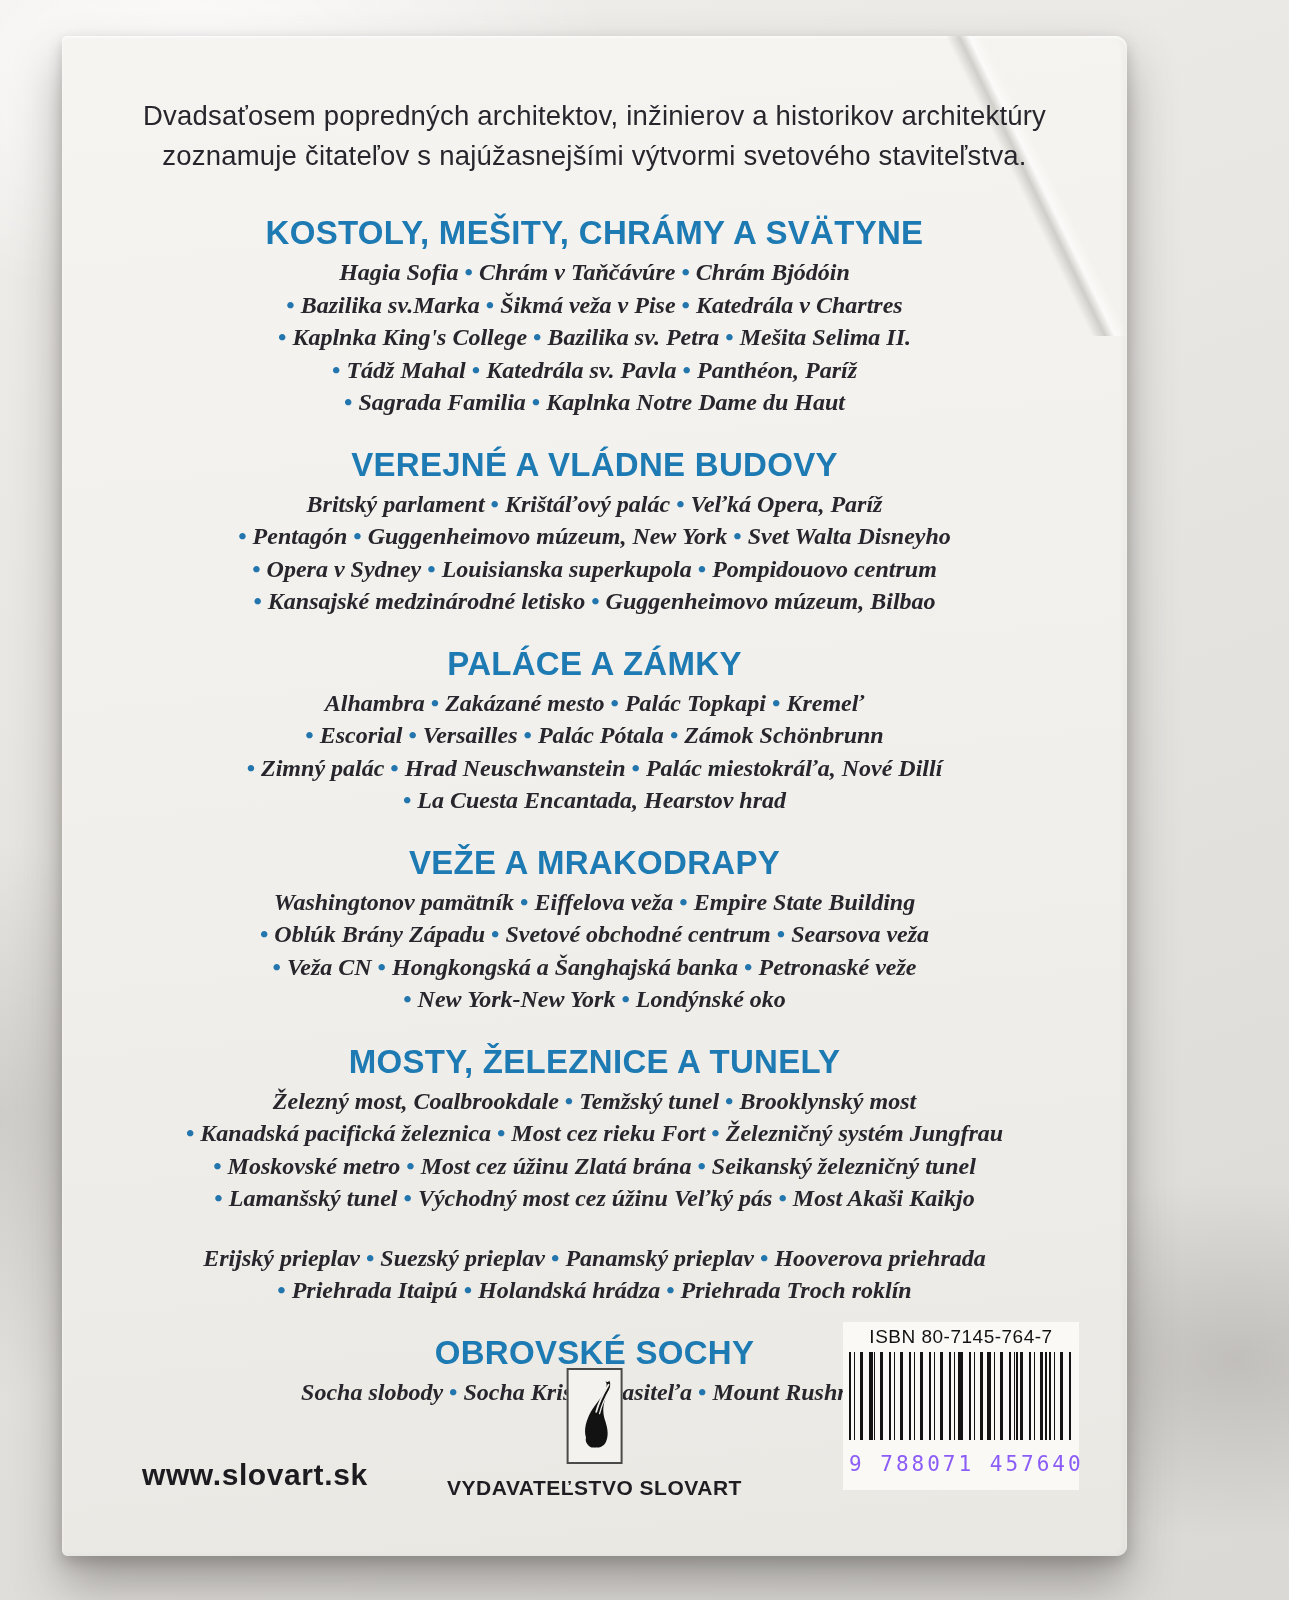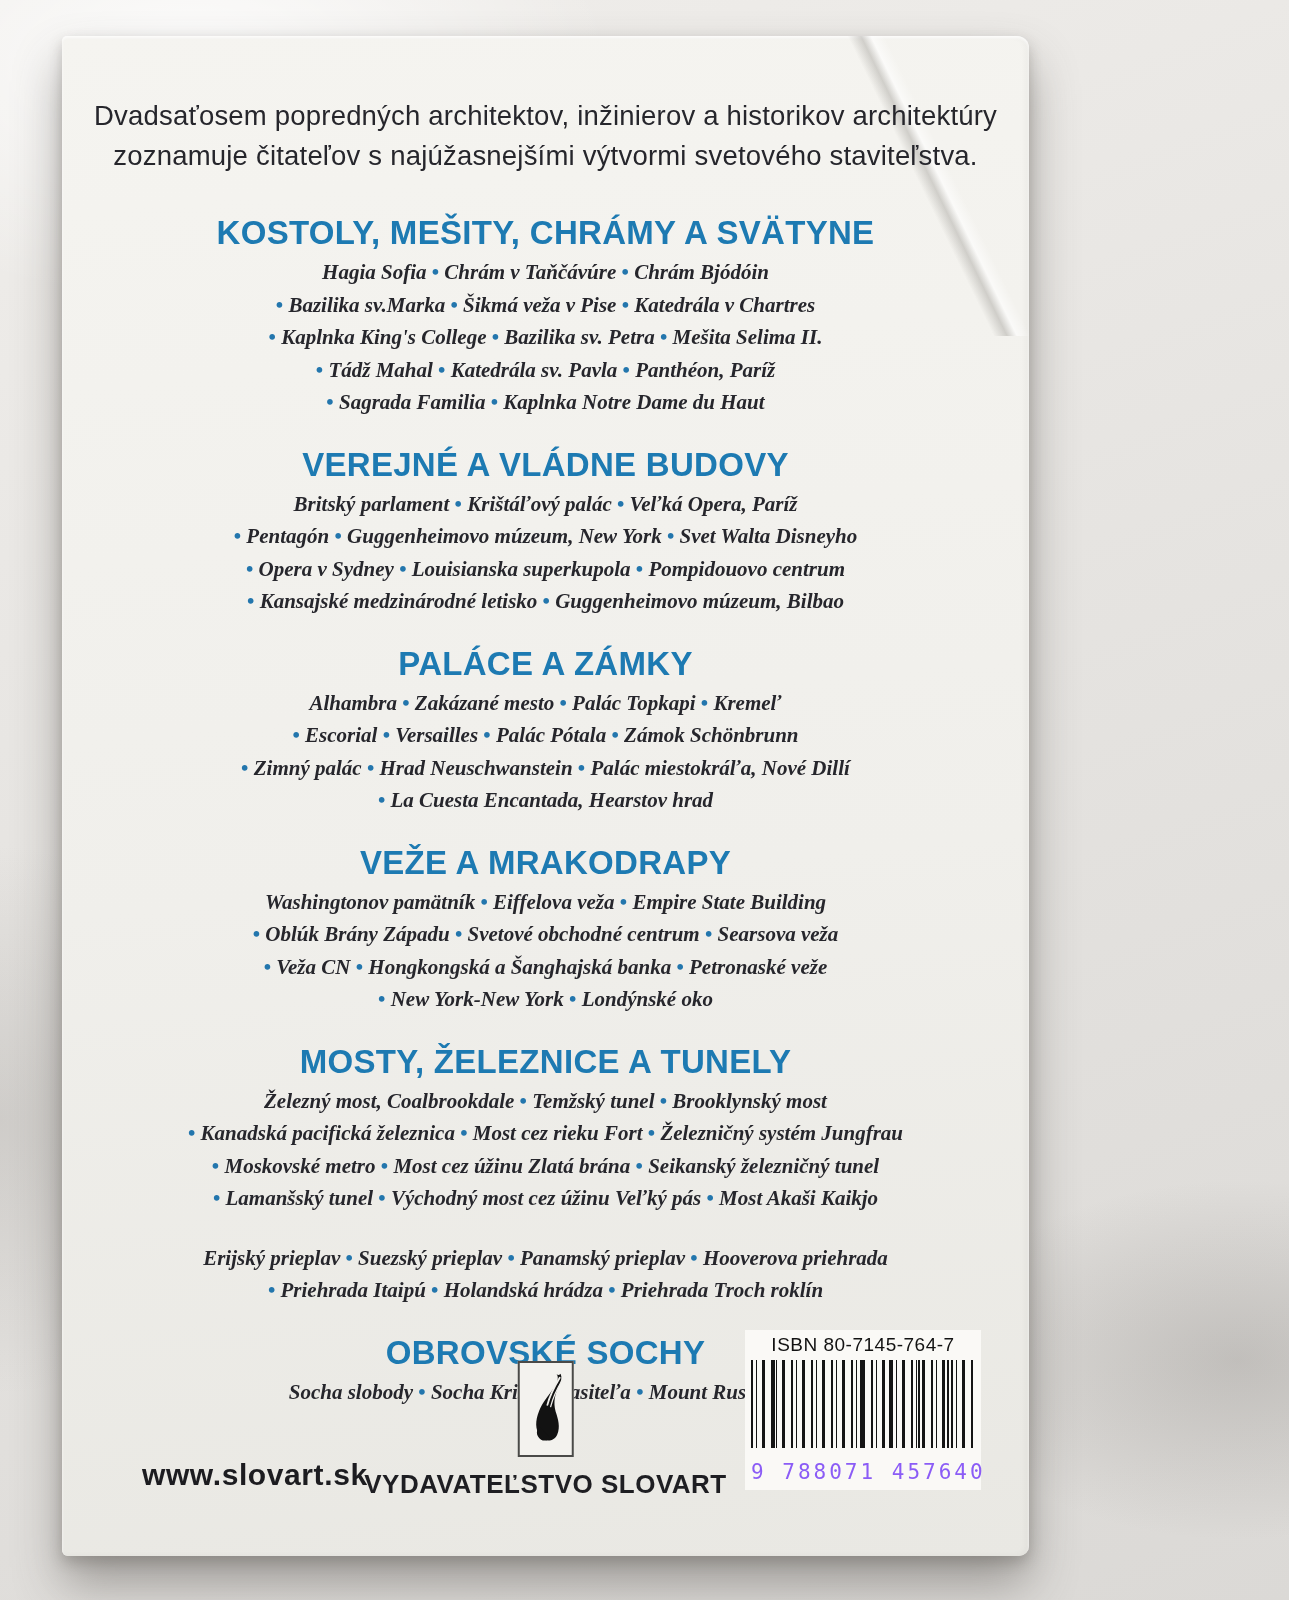--- a/index.html
+++ b/index.html
@@ -6,21 +6,21 @@
   body{
     width:1289px;height:1600px;position:relative;overflow:hidden;
     font-family:"Liberation Sans",sans-serif;
     background:
       radial-gradient(ellipse 700px 400px at 15% 4%, rgba(255,255,255,.85) 0%, rgba(255,255,255,0) 60%),
       radial-gradient(ellipse 500px 300px at 96% 85%, rgba(120,116,112,.28) 0%, rgba(120,116,112,0) 60%),
       radial-gradient(ellipse 420px 500px at 0% 70%, rgba(130,126,122,.22) 0%, rgba(130,126,122,0) 55%),
       linear-gradient(160deg,#f0eeeb 0%,#e6e4e1 45%,#dbd9d6 100%);
   }
   .book{
-    position:absolute;left:62px;top:36px;width:967px;height:1520px;
+    position:absolute;left:62px;top:36px;width:1065px;height:1520px;
     background:linear-gradient(175deg,#f5f4f0 0%,#f0efeb 55%,#e9e8e3 100%);
     border-radius:5px 12px 10px 6px;
     box-shadow:0 28px 48px rgba(80,76,70,.45),0 6px 14px rgba(80,76,70,.28),
                inset 0 2px 3px rgba(255,255,255,.8), inset -3px 0 6px rgba(0,0,0,.04);
   }
   .crease{
     position:absolute;top:0;right:0;width:190px;height:300px;border-radius:0 12px 0 0;
     background:linear-gradient(64deg, rgba(0,0,0,0) 46%, rgba(125,122,116,.30) 50%,
                rgba(255,255,255,.6) 53%, rgba(0,0,0,0) 57%);
     pointer-events:none;
@@ -30,38 +30,38 @@
     font-size:27.5px;line-height:40px;color:var(--text-dark,#26262a);
     margin:0 0 38px;font-weight:400;letter-spacing:.2px;
   }
   .cat{margin-bottom:27px;}
   .cat-title{
     font-size:33px;line-height:37px;margin:16px 0 5px;font-weight:600;
     color:var(--heading-blue,#1d7ab2);letter-spacing:.3px;
   }
   .cat-line{
     font-family:"Liberation Serif",serif;font-style:italic;font-weight:600;
-    font-size:21px;line-height:32.5px;color:var(--text-dark,#26262c);margin:0;
+    font-size:24px;line-height:32.5px;color:var(--text-dark,#26262c);margin:0;
   }
   .dot{color:var(--bullet-blue,#2376ad);font-style:normal;}
   .footer{position:absolute;left:0;right:0;bottom:0;height:210px;}
   .website{
     position:absolute;left:80px;bottom:64px;font-size:30px;font-weight:700;
     color:#1c1c20;letter-spacing:.6px;
   }
   .publisher{position:absolute;left:50%;transform:translateX(-50%);bottom:56px;text-align:center;}
   .logo-frame{
     width:52px;height:92px;border:2px solid #4a4a48;margin:0 auto 12px;
     background:#f3f2ee;display:flex;align-items:center;justify-content:center;
   }
   .logo-frame svg{width:46px;height:84px;}
-  .publisher-name{font-size:26px;font-weight:600;color:#1e1e22;letter-spacing:.5px;white-space:nowrap;}
+  .publisher-name{font-size:21px;font-weight:600;color:#1e1e22;letter-spacing:.5px;white-space:nowrap;}
   .barcode-block{
     position:absolute;right:48px;bottom:66px;width:224px;text-align:center;
-    background:#faf9f6;padding:4px 6px 6px;
+    background:#faf9f6;padding:4px 6px 14px;
   }
   .isbn{font-size:19px;color:#121212;margin:0 0 4px;letter-spacing:.5px;}
   .bars{
     height:88px;background-color:#faf9f6;
     background-image:
       repeating-linear-gradient(90deg,#141414 0 2px,transparent 2px 5px,#141414 5px 6px,transparent 6px 11px,#141414 11px 14px,transparent 14px 17px,transparent 17px 20px),
       repeating-linear-gradient(90deg,transparent 0 22px,#141414 22px 24px,transparent 24px 29px);
   }
   .barcode-number{
     font-family:"DejaVu Sans Mono",monospace;font-size:21px;color:#8b5cf6;

